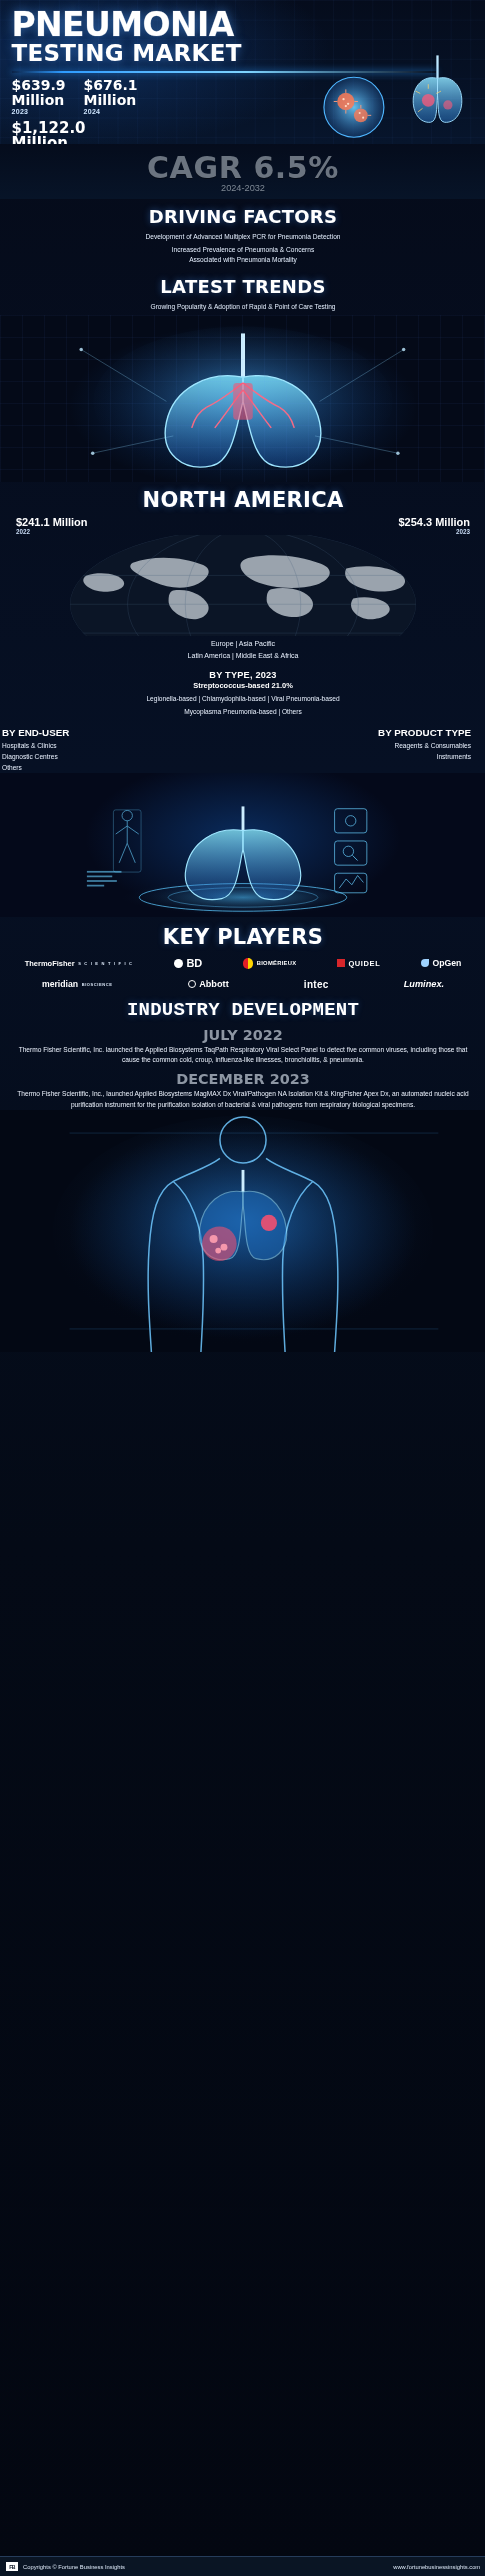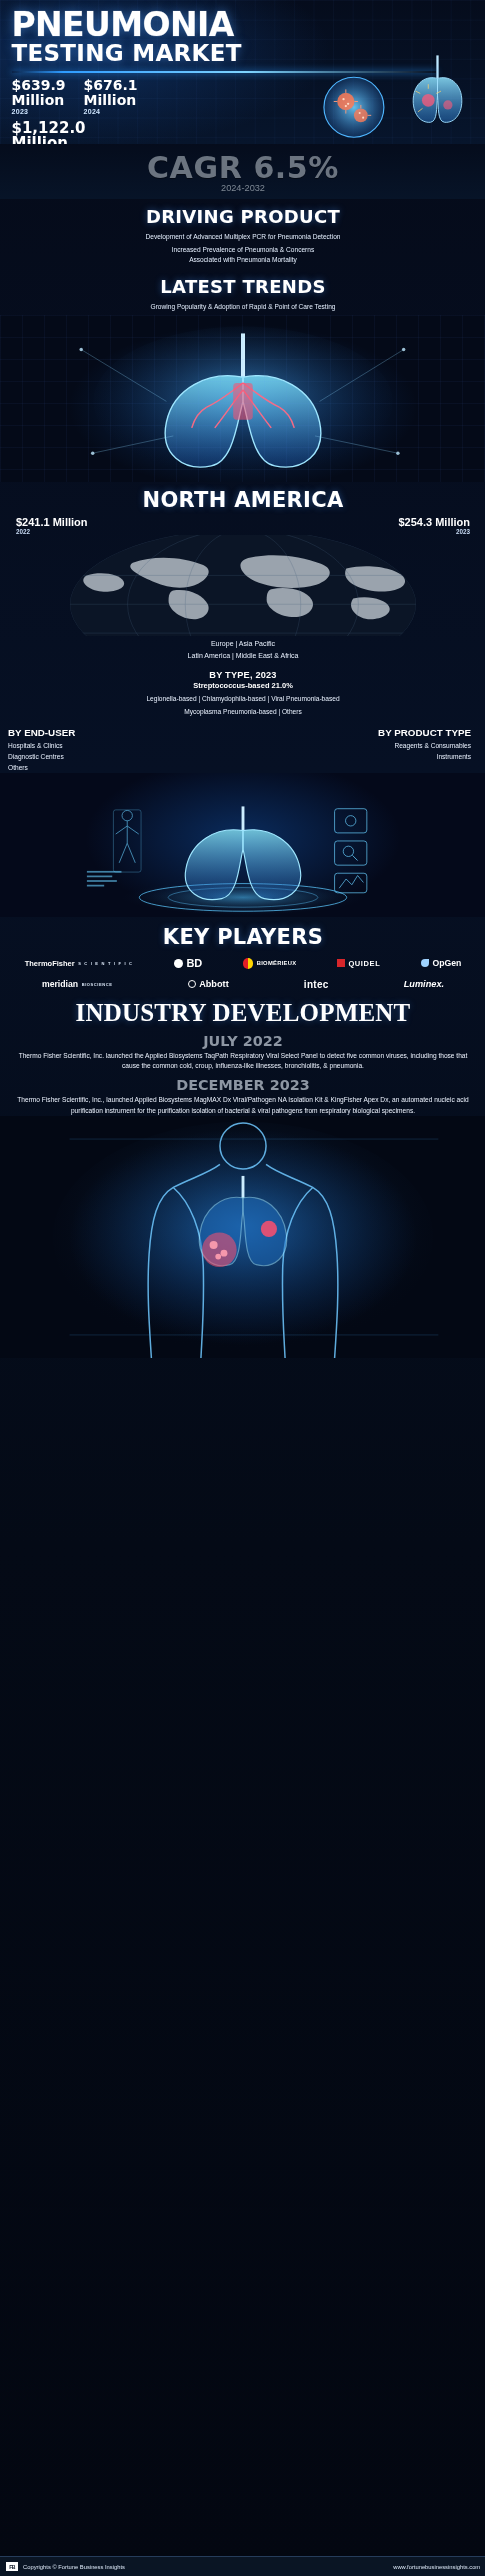--- a/index.html
+++ b/index.html
@@ -147,21 +147,21 @@
 
   .region-list { text-align: center; font-size: 7px; line-height: 1.8; color: #eaf2ff; padding-top: 2.3px; }
 
   .bytype { text-align: center; padding: 7px 11.5px 2.3px; }
   .bytype h3 { font-size: 9.2px; font-weight: 900; letter-spacing: 0.2px; }
   .bytype .lead { font-size: 7.5px; font-weight: 700; margin-top: 1.2px; }
   .bytype .items { font-size: 6.6px; line-height: 1.7; margin-top: 2.3px; color: #eaf2ff; }
 
   .two-col {
     display: flex; justify-content: space-between;
-    padding: 7px 15px 0 8px;
+    padding: 7px 15px 0 2px;
   }
   .two-col h3 { font-size: 9.8px; font-weight: 900; margin-bottom: 2.3px; }
   .two-col ul { list-style: none; font-size: 6.6px; line-height: 1.7; color: #eaf2ff; }
   .col-right { text-align: right; }
 
   
   .scan-art {
     position: relative; height: 144px; overflow: hidden;
     background: radial-gradient(ellipse 219px 110px at 50% 45%, rgba(18,86,175,.45), rgba(4,9,20,0) 72%), #04091a;
   }
@@ -174,22 +174,22 @@
   }
   .logos-row {
     display: flex; align-items: center; justify-content: space-around;
     padding: 8px 10.4px 0 10.4px; gap: 12px;
   }
   .logo { color: #fff; font-weight: 800; font-size: 7.5px; display: flex; align-items: center; gap: 3.5px; }
   .logo .sub { display:block; font-size: 4px; letter-spacing: 1.2px; font-weight: 700; color: #dbe7f7; }
 
   
   .ind-title {
-    font-size: 25px; font-weight: 900; text-align: center; letter-spacing: 0.2px;
-    font-family: Liberation Serif, serif; padding-top: 9.2px;
+    font-size: 19px; font-weight: 900; text-align: center; letter-spacing: 0.2px;
+    font-family: Liberation Mono, monospace; padding-top: 9.2px;
     text-shadow: 0 0 7px rgba(70,150,255,.4);
   }
   .date-head {
     text-align: center; font-size: 14.4px; font-weight: 900;
     color: #8d96a3; margin-top: 5.8px;
     font-family: "DejaVu Sans", sans-serif;
   }
   .ind-body { font-size: 6.6px; line-height: 1.55; text-align: center; padding: 2.3px 17.3px 0; color: #eef4ff; }
 
   
@@ -296,21 +296,21 @@
       </div>
     </div>
   </div>
 
   <div class="cagr-band sect">
     <div class="cagr-text">CAGR 6.5%</div>
     <div class="cagr-years">2024-2032</div>
   </div>
 
   <div class="block sect">
-    <h2>DRIVING PRODUCT</h2>
+    <h2>DRIVING FACTORS</h2>
     <p>Development of Advanced Multiplex PCR for Pneumonia Detection</p>
     <p class="tight">Increased Prevalence of Pneumonia &amp; Concerns</p>
     <p>Associated with Pneumonia Mortality</p>
   </div>
 
   <div class="block sect" style="padding-top:8px;">
     <h2>LATEST TRENDS</h2>
     <p>Growing Popularity &amp; Adoption of Rapid &amp; Point of Care Testing</p>
   </div>
 

